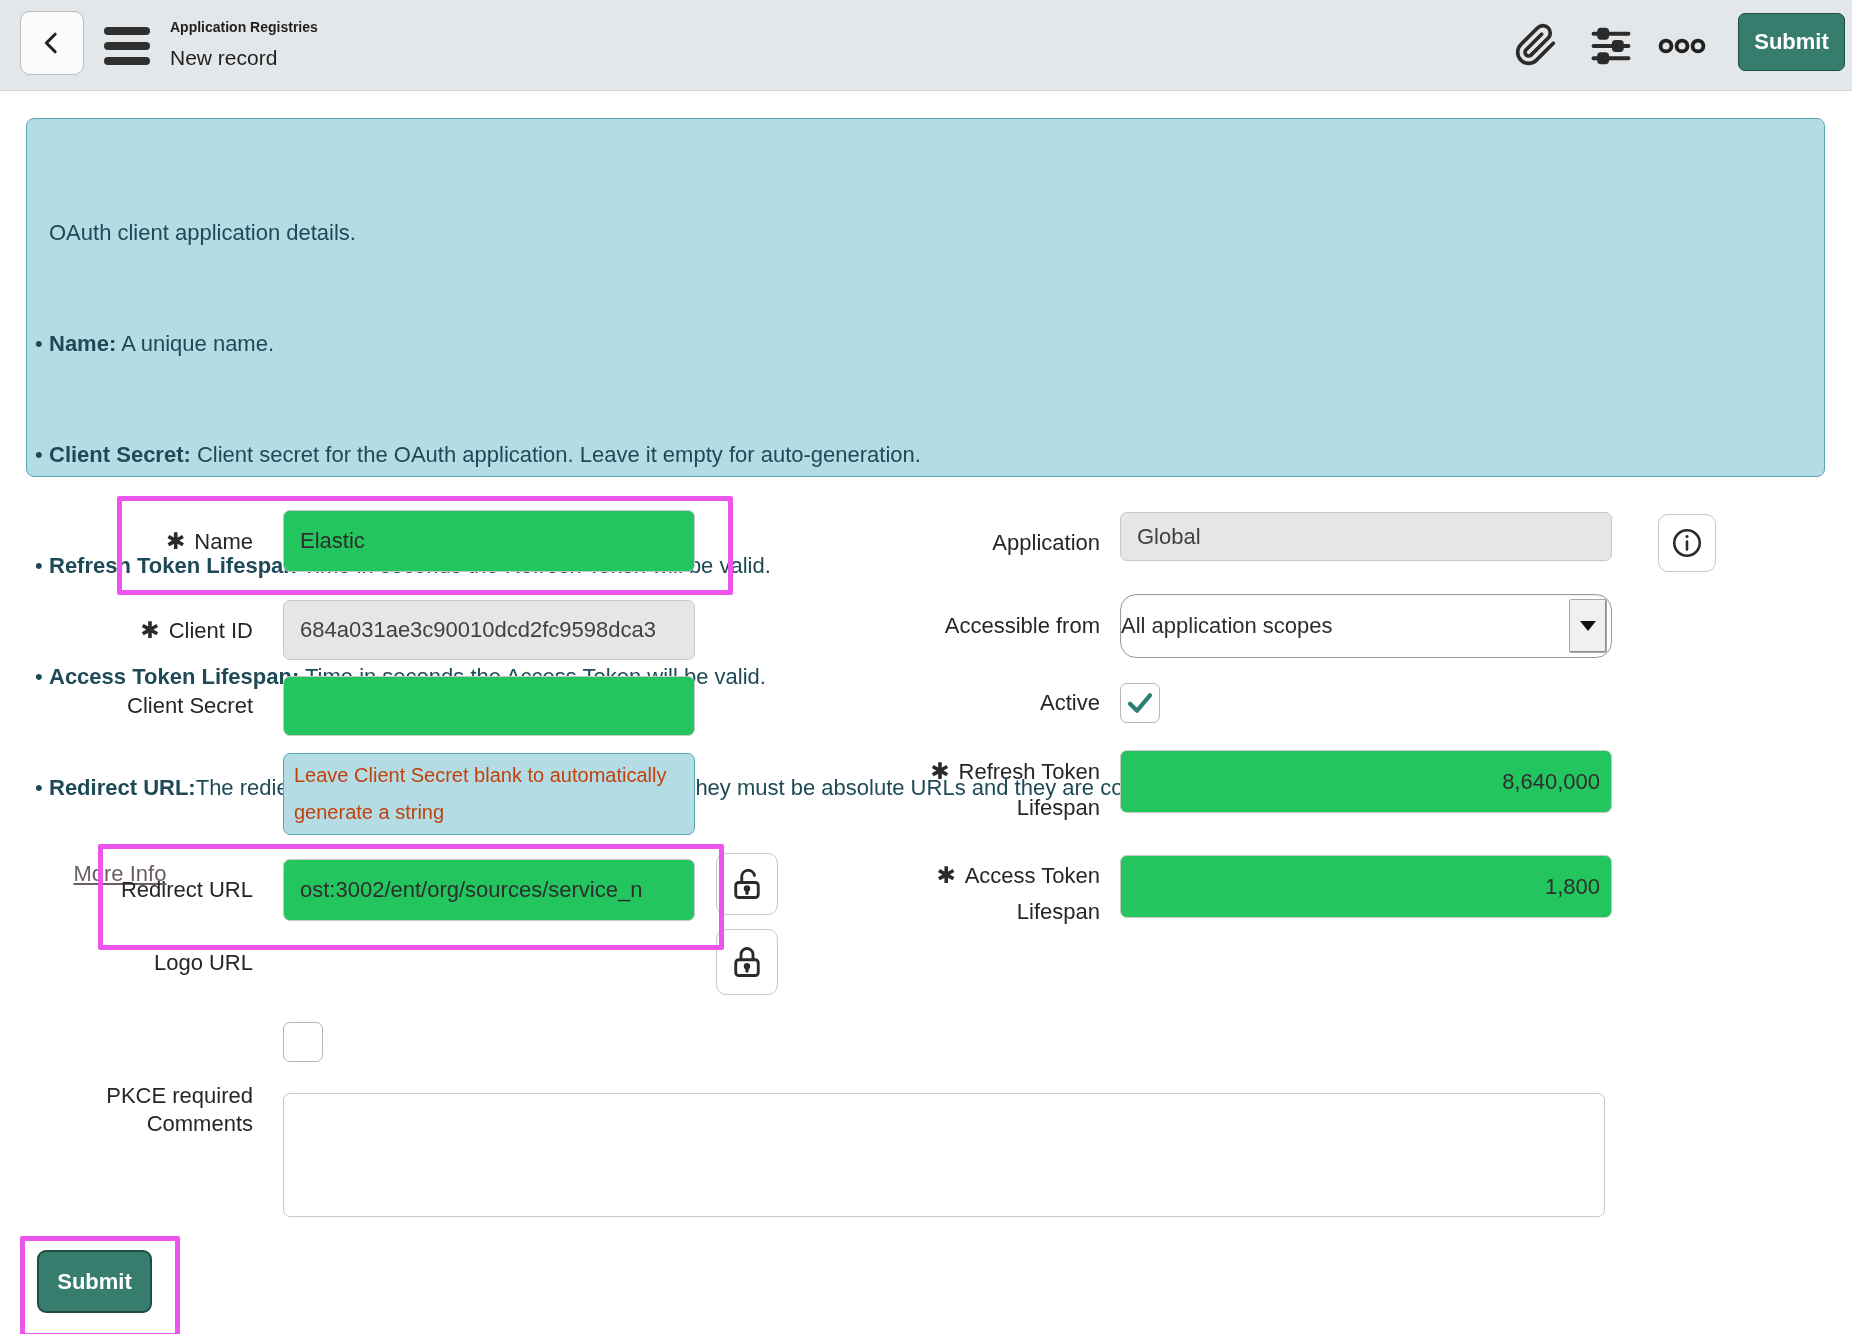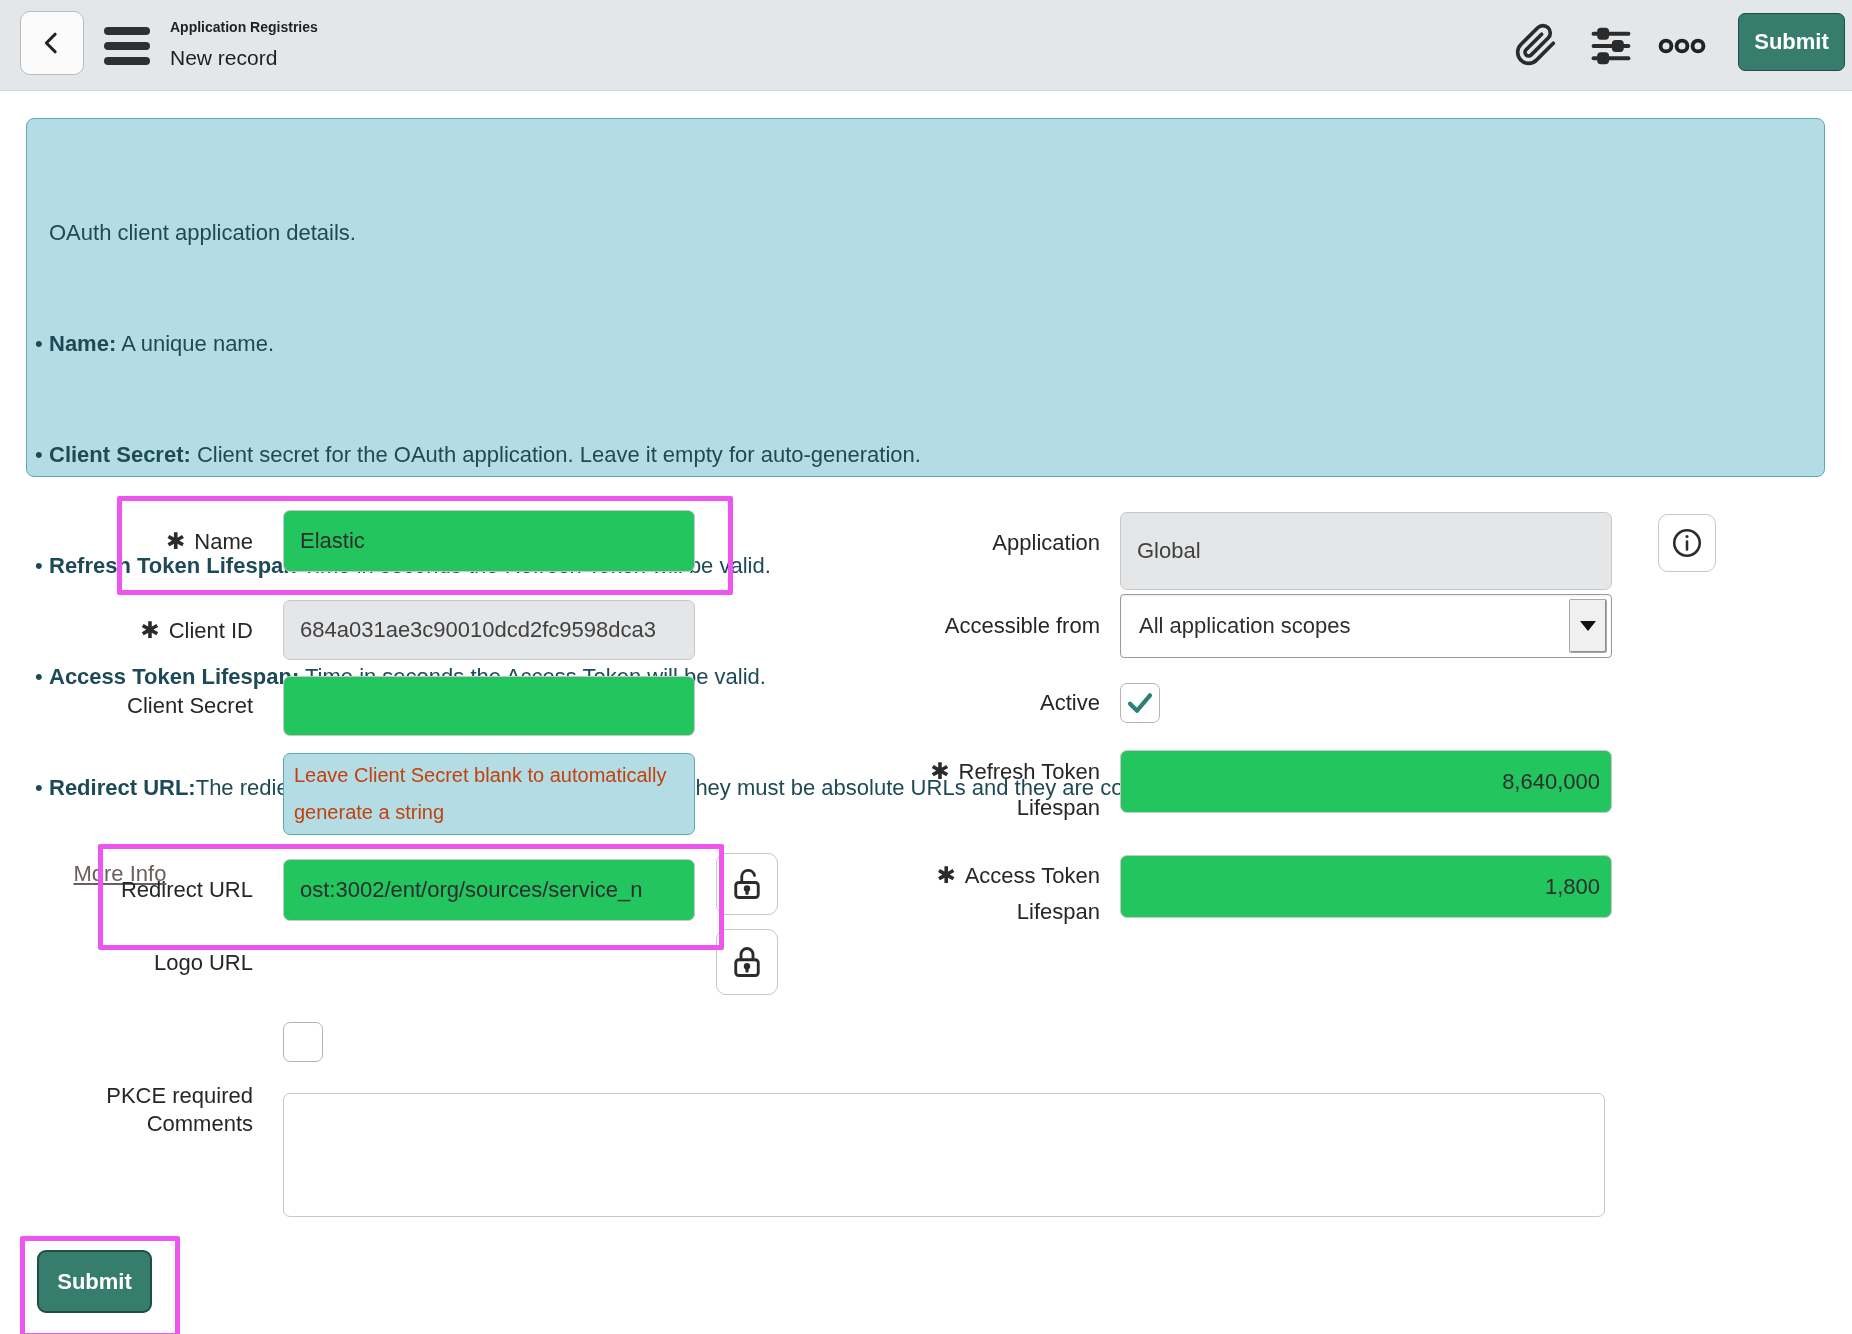--- a/index.html
+++ b/index.html
@@ -36,22 +36,22 @@
   .tin{position:absolute;box-sizing:border-box;border:1.5px solid #c7c7c7;border-radius:7px;background:#22c55e;
        font-family:inherit;font-size:22px;color:#2e2e2e;padding:0 16px;outline:none;}
   .ro{background:#e4e6e8;color:#414141;}
   .num{text-align:right;padding-right:11px;}
   .hintbox{position:absolute;box-sizing:border-box;background:#b3dce4;border:1.5px solid #5fa9b7;border-radius:7px;
            font-size:20px;line-height:37px;color:#c2410c;padding:3px 10px;}
   .sqbtn{position:absolute;box-sizing:border-box;background:#fff;border:1.5px solid #c7c7c7;border-radius:10px;
          display:flex;align-items:center;justify-content:center;cursor:pointer;}
   .cbox{position:absolute;box-sizing:border-box;width:40px;height:40px;background:#fff;border:1.5px solid #b5b5b5;
         border-radius:7px;display:flex;align-items:center;justify-content:center;cursor:pointer;}
-  .selbox{position:absolute;box-sizing:border-box;background:#fff;border:1.5px solid #9a9a9a;border-radius:4px;
-          display:flex;align-items:center;cursor:pointer;font-size:22px;color:#2e2e2e;padding-left:18px;
+  .selbox{position:absolute;box-sizing:border-box;background:#fff;border:1.5px solid #9a9a9a;border-radius:16px;
+          display:flex;align-items:center;cursor:pointer;font-size:22px;color:#2e2e2e;
           box-shadow:inset 0 1px 2px rgba(0,0,0,0.08);}
   .selarrow{position:absolute;right:4px;top:4px;bottom:4px;width:36px;background:#f0f0f0;
             border:1px solid #a8a8a8;border-radius:2px;box-shadow:inset -1px -1px 0 #8f8f8f;
             display:flex;align-items:center;justify-content:center;}
   .selarrow::after{content:"";width:0;height:0;border-left:8px solid transparent;border-right:8px solid transparent;border-top:10px solid #111;}
   .ta{position:absolute;box-sizing:border-box;border:1.5px solid #c7c7c7;border-radius:7px;background:#fff;
       font-family:inherit;font-size:22px;color:#2e2e2e;padding:10px 14px;resize:none;outline:none;}
   .hl{position:absolute;border:5px solid #ee55ee;border-radius:2px;pointer-events:none;background:transparent;}
   .fsubmit{position:absolute;left:37px;top:1250px;width:115px;height:63px;border-radius:9px;}
 </style>
@@ -176,21 +176,21 @@
   <div class="cbox" style="left:283px;top:1022px;"></div>
 
   <div class="flabel" style="left:40px;top:1093px;width:213px;height:62px;">
     <span class="ltext">Comments</span>
   </div>
   <textarea class="ta" style="left: 283px; top: 1093px; width: 1322px; height: 124px;"></textarea>
 
   <div class="flabel" style="left:870px;top:512px;width:230px;height:62px;">
     <span class="ltext">Application</span>
   </div>
-  <input class="tin ro" style="left: 1120px; top: 512px; width: 492px; height: 78px;" readonly="" value="Global">
+  <input class="tin ro" style="left: 1120px; top: 512px; width: 492px; height: 49px;" readonly="" value="Global">
   <button class="sqbtn" style="left:1658px;top:514px;width:58px;height:58px;">
     <span style="display:flex;">
       <svg width="34" height="34" viewBox="0 0 24 24" fill="none" stroke="#2b2b2b" stroke-width="1.8" stroke-linecap="round">
         <circle cx="12" cy="12" r="9"></circle>
           <line x1="12" y1="11" x2="12" y2="16.5"></line>
           <circle cx="12" cy="7.4" r="1.1" fill="#2b2b2b" stroke="none"></circle>
       </svg>
     </span>
   </button>
 

